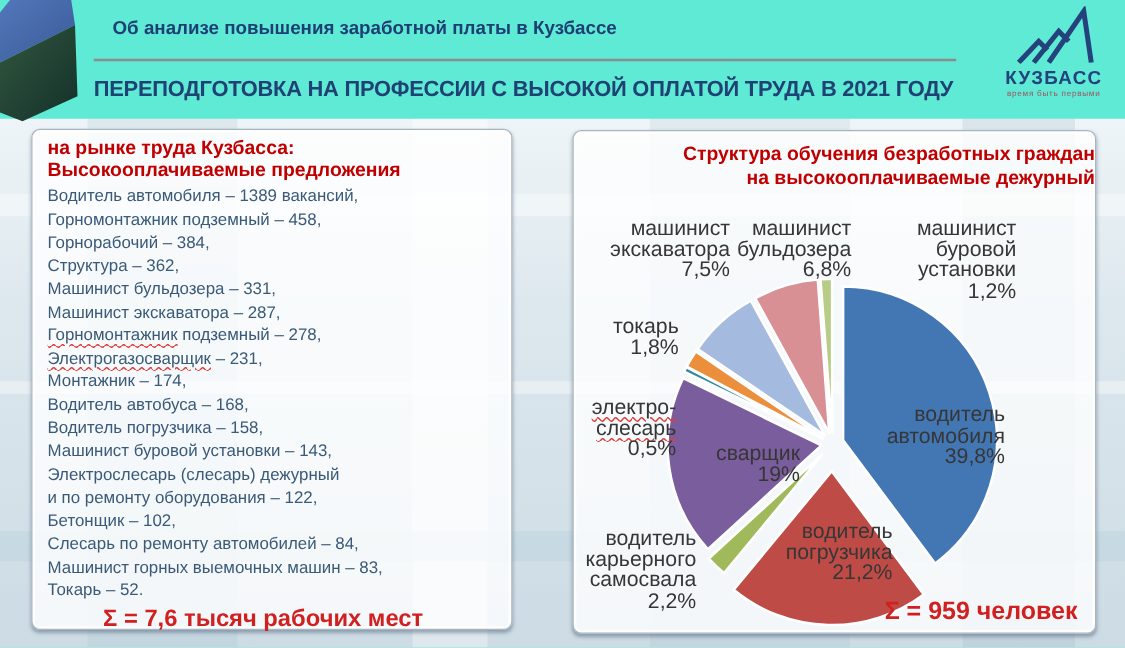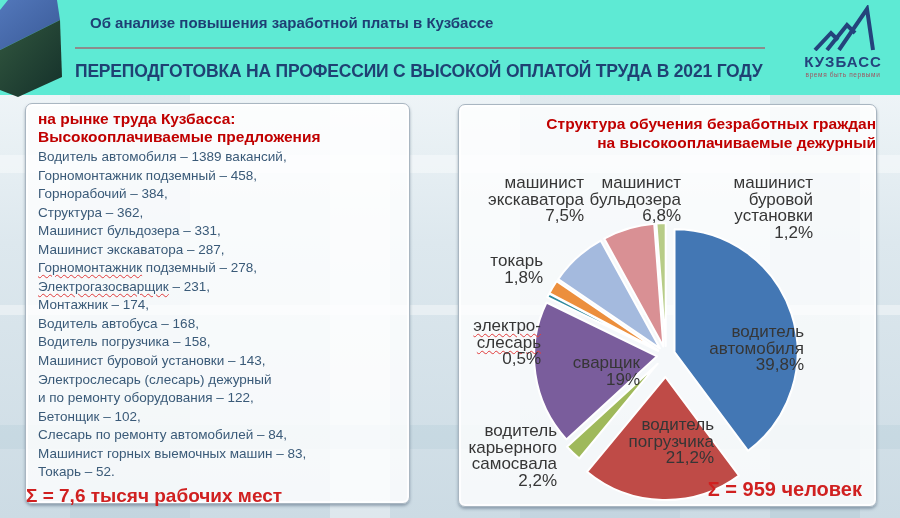--- a/index.html
+++ b/index.html
@@ -41,21 +41,21 @@
     box-shadow:0 2px 3px rgba(90,110,130,0.55), inset 0 0 0 2px rgba(255,255,255,0.85);
   }
   .panel-left{left:25px;top:103px;width:383px;height:399px;}
   .panel-right{left:458px;top:104px;width:417px;height:401px;}
   
   .vac-heading{
     padding:6px 8px 0 12px;font-size:15.5px;font-weight:bold;color:#c00000;line-height:18px;
   }
   .vac-list{padding:2px 6px 0 12px;font-size:13.5px;color:#3a5a78;line-height:18.55px;}
   .vac-total{
-    text-align:left;padding-right:14px;margin-top:3px;
+    text-align:center;padding-right:14px;margin-top:3px;
     font-size:19px;font-weight:bold;color:#d02020;
   }
   .wavy{
     text-decoration-line:underline;text-decoration-style:wavy;
     text-decoration-color:#e03b3b;text-decoration-thickness:1px;text-underline-offset:2px;
   }
   
   .chart-title{
     position:absolute;left:0;top:9px;width:100%;text-align:right;
     font-size:15.5px;font-weight:bold;color:#c00000;line-height:19px;z-index:2;

